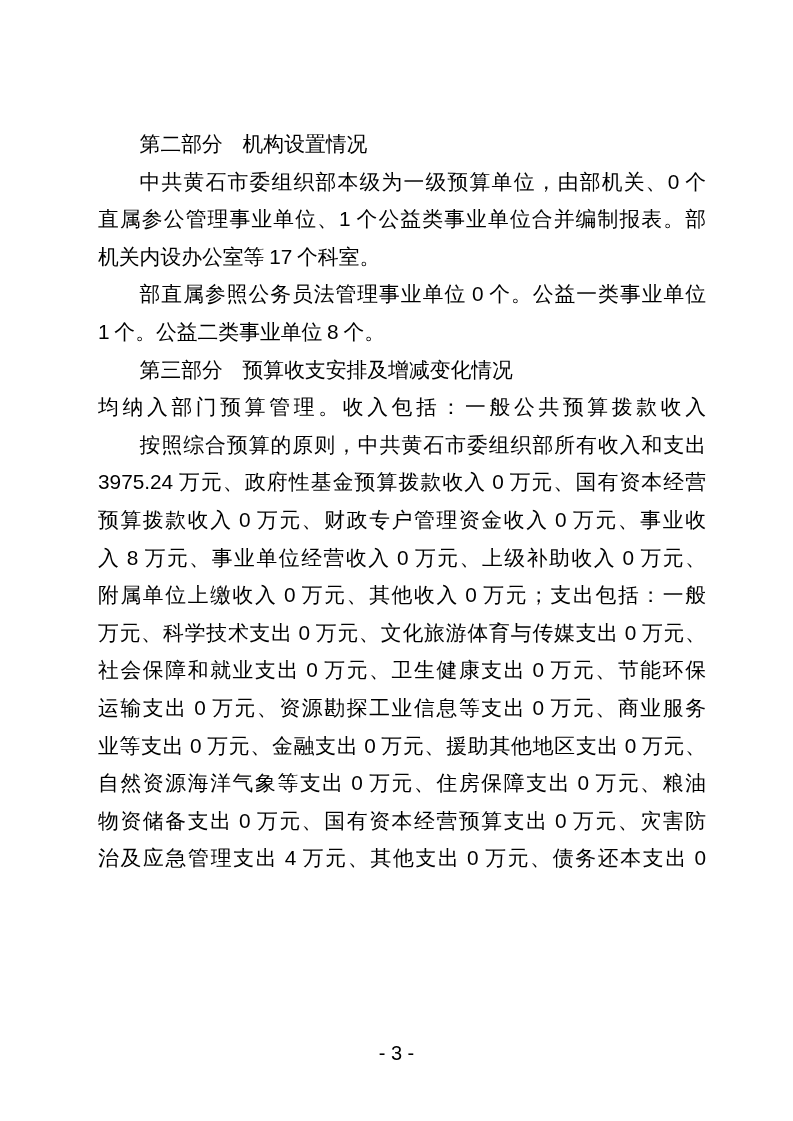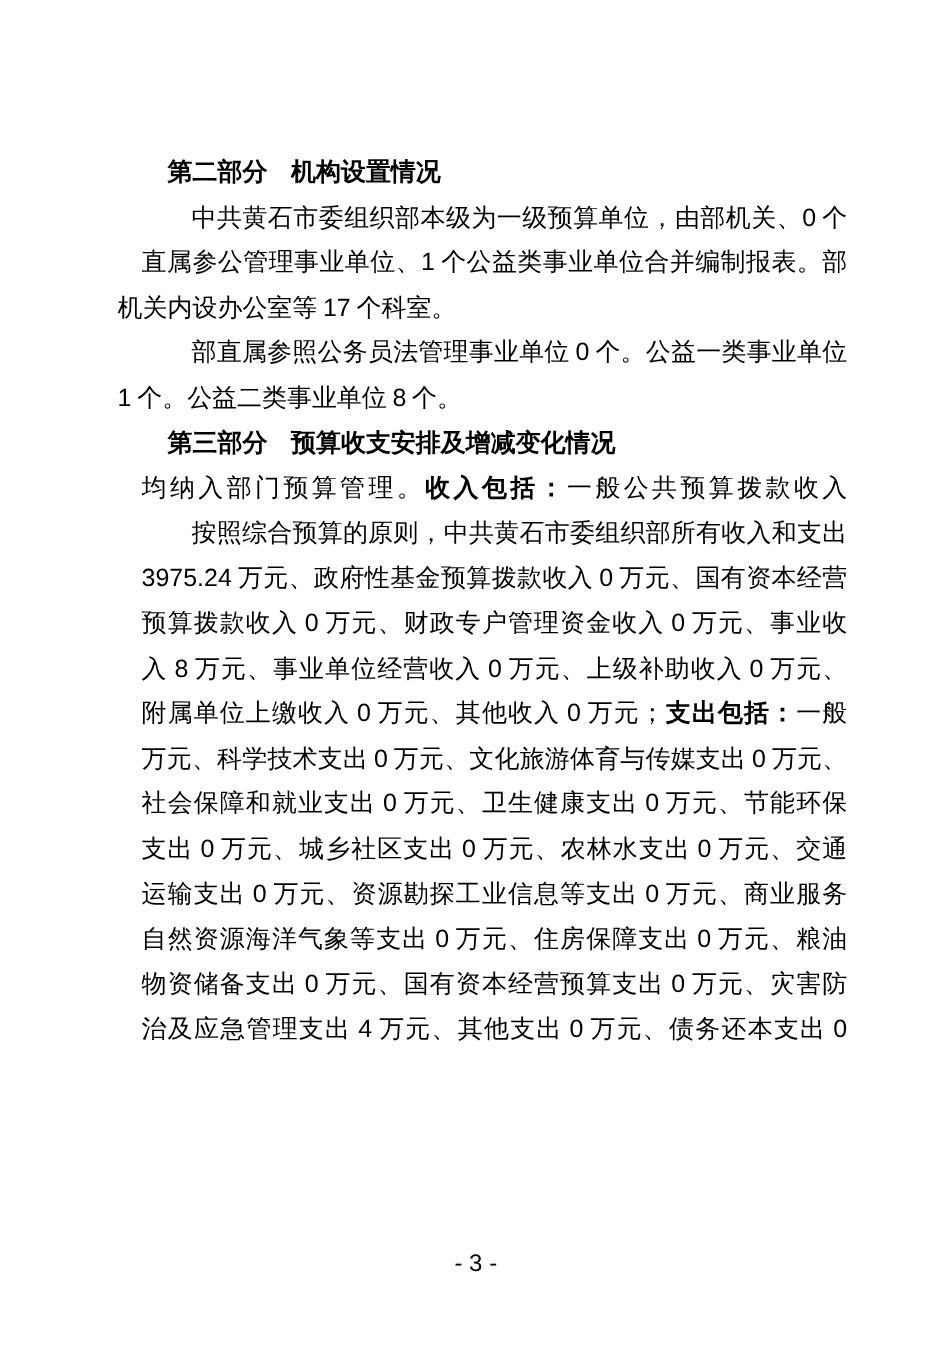--- a/index.html
+++ b/index.html
@@ -35,27 +35,26 @@
     line-height: 37.6px;
     white-space: normal;
     overflow: hidden;
     text-align: left;
   }
   .line.stretch {
     text-align: justify;
     text-align-last: justify;
     -moz-text-align-last: justify;
     text-justify: inter-character;
-    margin-left: 20px;
   }
   .line.indent {
     text-indent: 2em;
   }
   .bold {
-    font-weight: bold;
+    font-weight: normal;
   }
   .seg.gap {
     margin-left: 0.95em;
   }
   .footer {
     position: absolute;
     left: 0;
     top: 1040px;
     width: 793px;
     text-align: center;
@@ -77,20 +76,20 @@
       <div class="line"><span class="seg">1 个。公益二类事业单位 8 个。</span></div>
       <div class="line indent bold"><span class="seg">第三部分</span><span class="seg gap">预算收支安排及增减变化情况</span></div>
       <div class="line stretch"><span class="seg">均纳入部门预算管理。</span><span class="seg bold">收入包括：</span><span class="seg">一般公共预算拨款收入</span></div>
       <div class="line indent stretch"><span class="seg">按照综合预算的原则，中共黄石市委组织部所有收入和支出</span></div>
       <div class="line stretch"><span class="seg">3975.24 万元、政府性基金预算拨款收入 0 万元、国有资本经营</span></div>
       <div class="line stretch"><span class="seg">预算拨款收入 0 万元、财政专户管理资金收入 0 万元、事业收</span></div>
       <div class="line stretch"><span class="seg">入 8 万元、事业单位经营收入 0 万元、上级补助收入 0 万元、</span></div>
       <div class="line stretch"><span class="seg">附属单位上缴收入 0 万元、其他收入 0 万元；</span><span class="seg bold">支出包括：</span><span class="seg">一般</span></div>
       <div class="line stretch"><span class="seg">万元、科学技术支出 0 万元、文化旅游体育与传媒支出 0 万元、</span></div>
       <div class="line stretch"><span class="seg">社会保障和就业支出 0 万元、卫生健康支出 0 万元、节能环保</span></div>
-      <div class="line stretch"><span class="seg">支出 0 万元、城乡社区支出 0 万元、农林水支出 0 万元、交通</span></div>
       <div class="line stretch"><span class="seg">运输支出 0 万元、资源勘探工业信息等支出 0 万元、商业服务</span></div>
+      <div class="line stretch"><span class="seg">业等支出 0 万元、金融支出 0 万元、援助其他地区支出 0 万元、</span></div>
       <div class="line stretch"><span class="seg">自然资源海洋气象等支出 0 万元、住房保障支出 0 万元、粮油</span></div>
       <div class="line stretch"><span class="seg">物资储备支出 0 万元、国有资本经营预算支出 0 万元、灾害防</span></div>
       <div class="line stretch"><span class="seg">治及应急管理支出 4 万元、其他支出 0 万元、债务还本支出 0</span></div>
     </div>
   <div class="footer">- 3 -</div>
 </div>
 
 </body></html>

